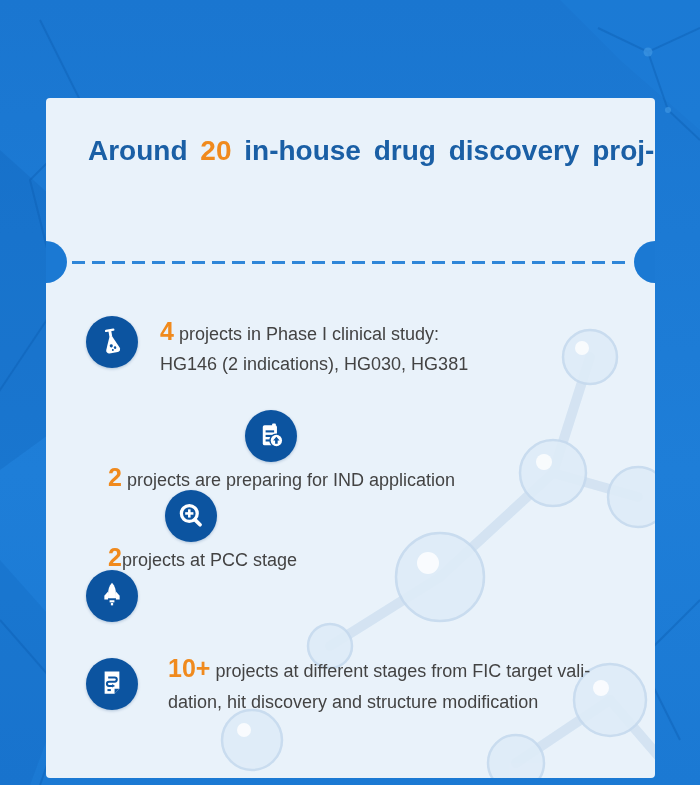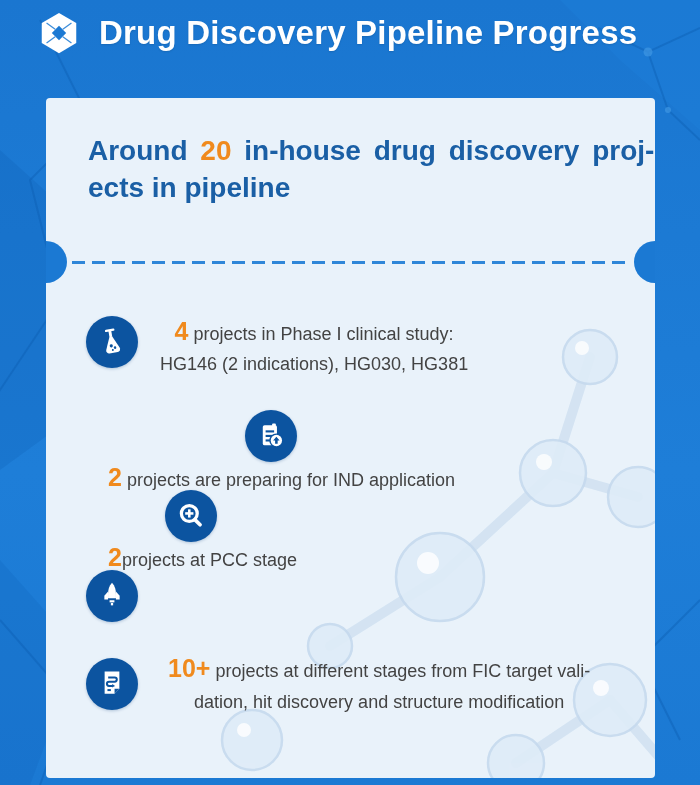--- a/index.html
+++ b/index.html
@@ -26,21 +26,21 @@
   .notch{position:absolute;width:42px;height:42px;border-radius:50%;background:#1b79d3;top:143px;}
   .notch.left{left:-21px;}
   .notch.right{right:-21px;}
 
   .row{position:absolute;left:40px;display:flex;align-items:flex-start;}
   .row.center{align-items:center;flex-direction:column;}
   .icon-circle{width:52px;height:52px;border-radius:50%;background:#0c54a0;flex:0 0 auto;
                display:flex;align-items:center;justify-content:center;box-shadow:0 1px 3px rgba(12,60,120,.25);}
   .icon-circle svg{width:34px;height:34px;display:block;}
   .itext{margin-left:22px;color:#434343;font-size:18px;line-height:30px;}
-  .itext .line{white-space:nowrap;display:block;text-align:center;}
+  .itext .line{white-space:nowrap;display:block;}
   .num{color:#f08a1d;font-weight:bold;font-size:25px;line-height:30px;}
   .row5 .itext{margin-top:-5px;line-height:31px;}
   .row5 .num{line-height:31px;}
 
   .r1{top:218px;} .r2{top:312px;} .r3{top:392px;} .r4{top:472px;} .r5{top:560px;gap:8px;}
 </style>
 </head>
 <body>
 
 <div class="stage">
@@ -57,33 +57,20 @@
     </g>
     <g fill="#3f97e4" opacity="0.7">
       <circle cx="648" cy="52" r="4.5"></circle>
         <circle cx="668" cy="110" r="3"></circle>
       <circle cx="90" cy="120" r="3.5"></circle>
         <circle cx="70" cy="700" r="3"></circle>
       <circle cx="640" cy="660" r="3"></circle>
     </g>
   </svg>
 
-  <div class="header">
-    <svg class="logo" viewBox="0 0 48 48" xmlns="http://www.w3.org/2000/svg">
-      <polygon points="24,3 42,13.5 42,34.5 24,45 6,34.5 6,13.5" fill="#ffffff"></polygon>
-      <g stroke="#1b79d3" stroke-width="1.3" opacity="0.85">
-        <line x1="20" y1="20" x2="11" y2="13.5"></line>
-          <line x1="28" y1="20" x2="37" y2="13.5"></line>
-        <line x1="20" y1="28" x2="11" y2="34.5"></line>
-          <line x1="28" y1="28" x2="37" y2="34.5"></line>
-      </g>
-      <polygon points="24,16.5 31.5,24 24,31.5 16.5,24" fill="#1b79d3"></polygon>
-    </svg>
-    <div class="title">Drug Discovery Pipeline Progress</div>
-  </div>
 
   <div class="card">
 
     <svg class="molecule" viewBox="0 0 609 680" xmlns="http://www.w3.org/2000/svg">
       <g stroke="#cddff0" stroke-width="10" opacity="0.75" stroke-linecap="round">
         <line x1="544" y1="259" x2="507" y2="375"></line>
         <line x1="507" y1="375" x2="592" y2="399"></line>
         <line x1="507" y1="375" x2="394" y2="479"></line>
         <line x1="394" y1="479" x2="284" y2="548"></line>
         <line x1="564" y1="602" x2="640" y2="690"></line>
@@ -103,21 +90,20 @@
         <circle cx="536" cy="250" r="7"></circle>
           <circle cx="498" cy="364" r="8"></circle>
         <circle cx="382" cy="465" r="11"></circle>
           <circle cx="198" cy="632" r="7"></circle>
         <circle cx="555" cy="590" r="8"></circle>
       </g>
     </svg>
 
     <div class="heading">
       <span class="l1"><span>Around </span><span class="accent">20</span><span> in-house drug discovery proj-</span></span><br>
-      <span class="l2">ects in pipeline</span>
     </div>
 
     <div class="notch left"></div>
     <div class="notch right"></div>
     <div class="dash"></div>
 
     <div class="row r1">
       <div class="icon-circle">
         <svg viewBox="0 0 24 24" xmlns="http://www.w3.org/2000/svg">
           <g transform="rotate(-10 12 13)">

